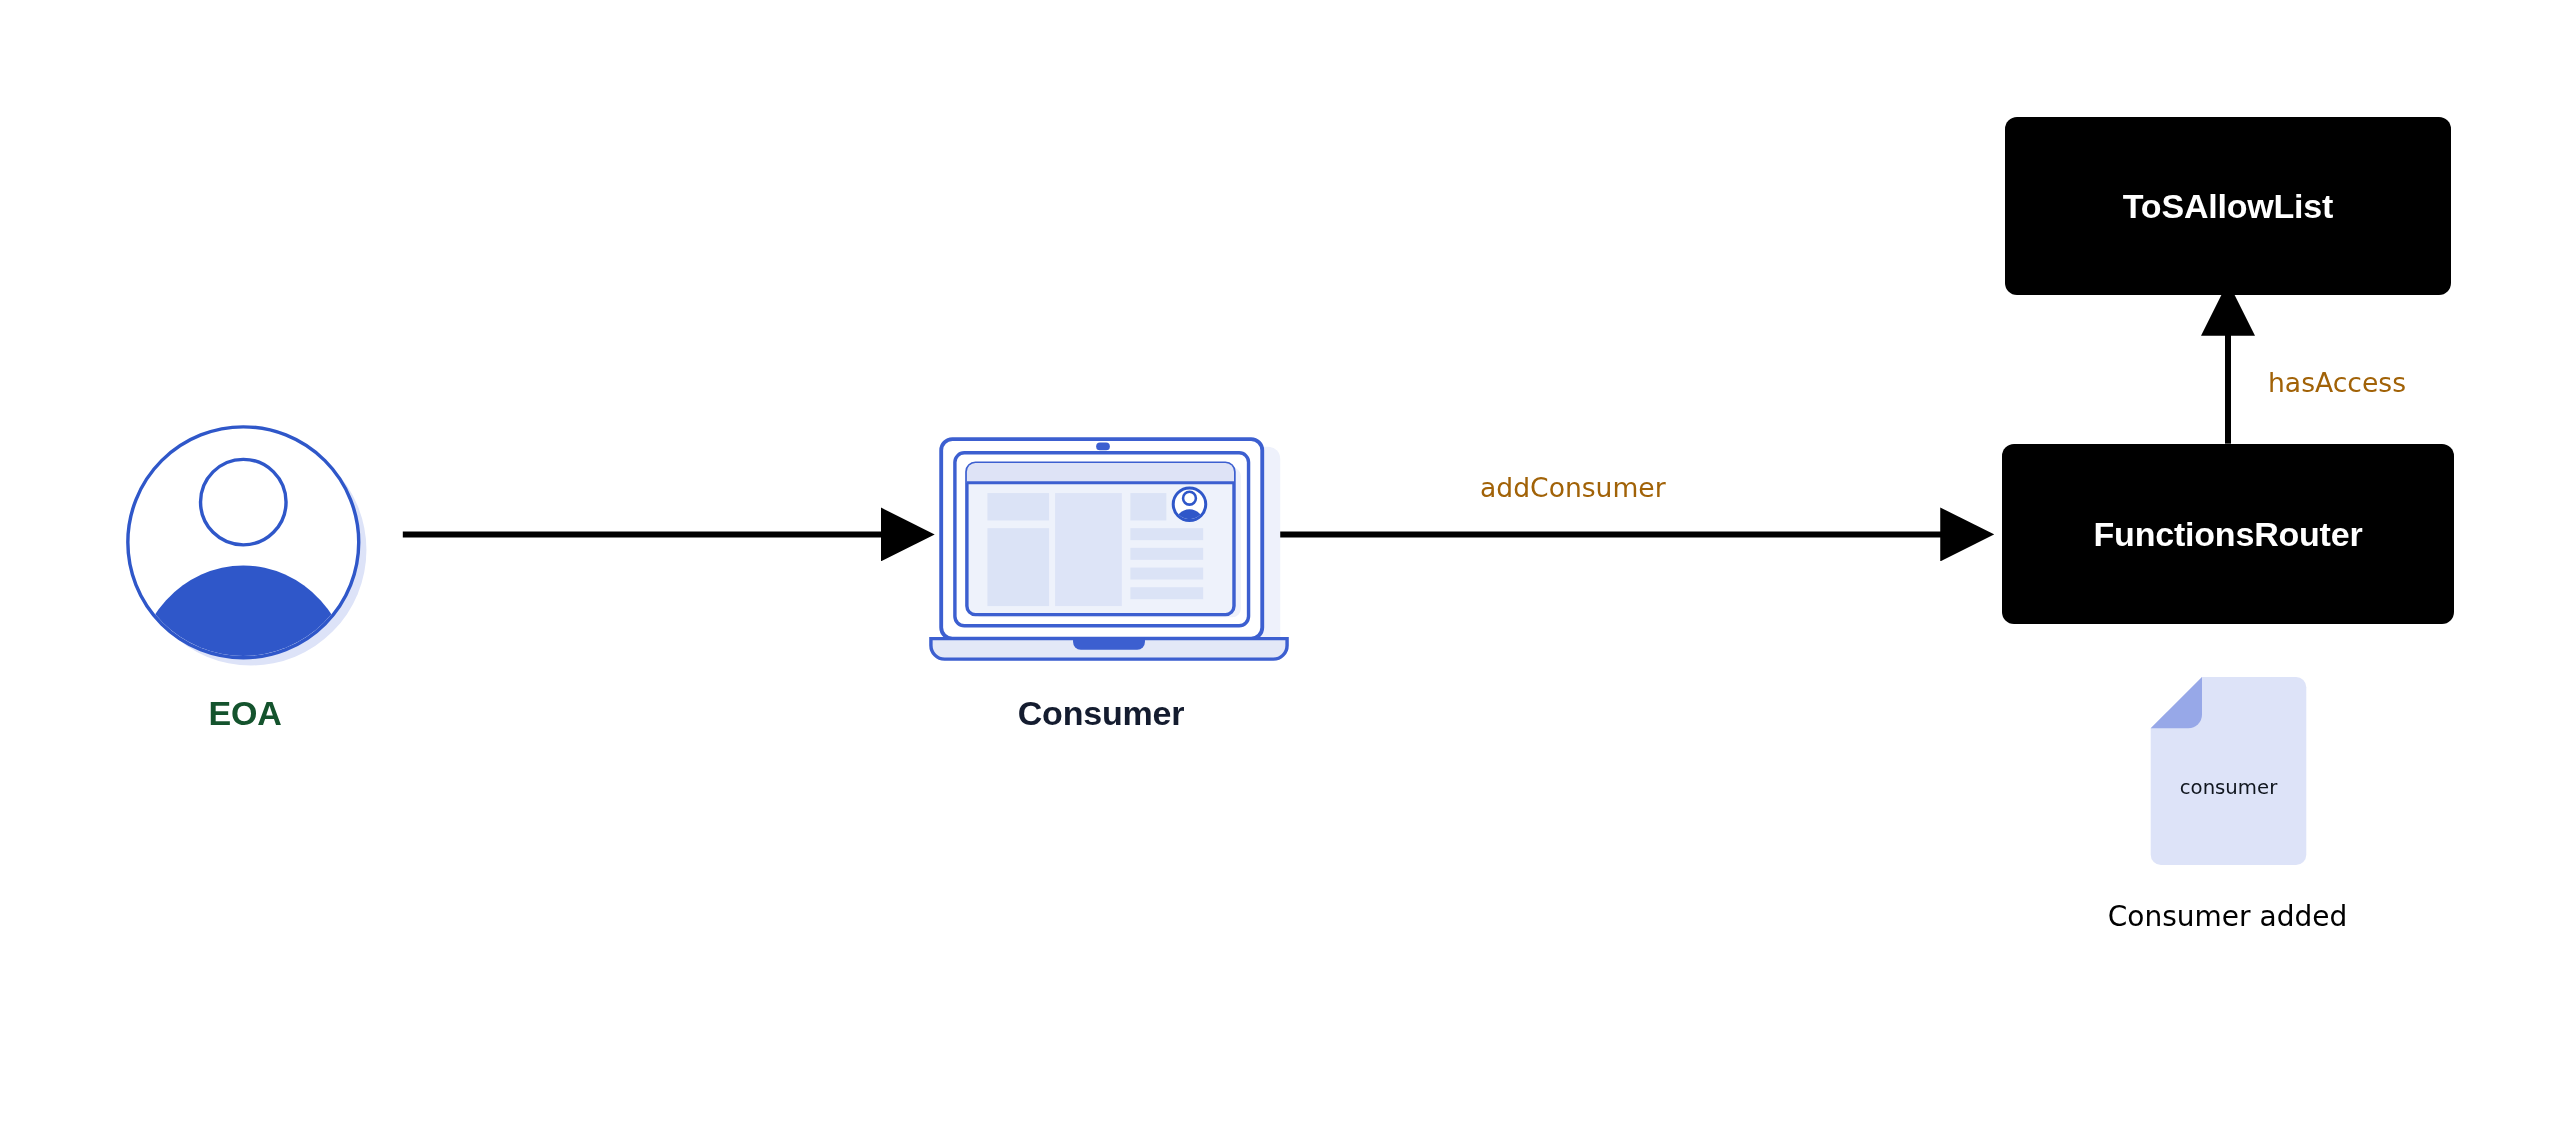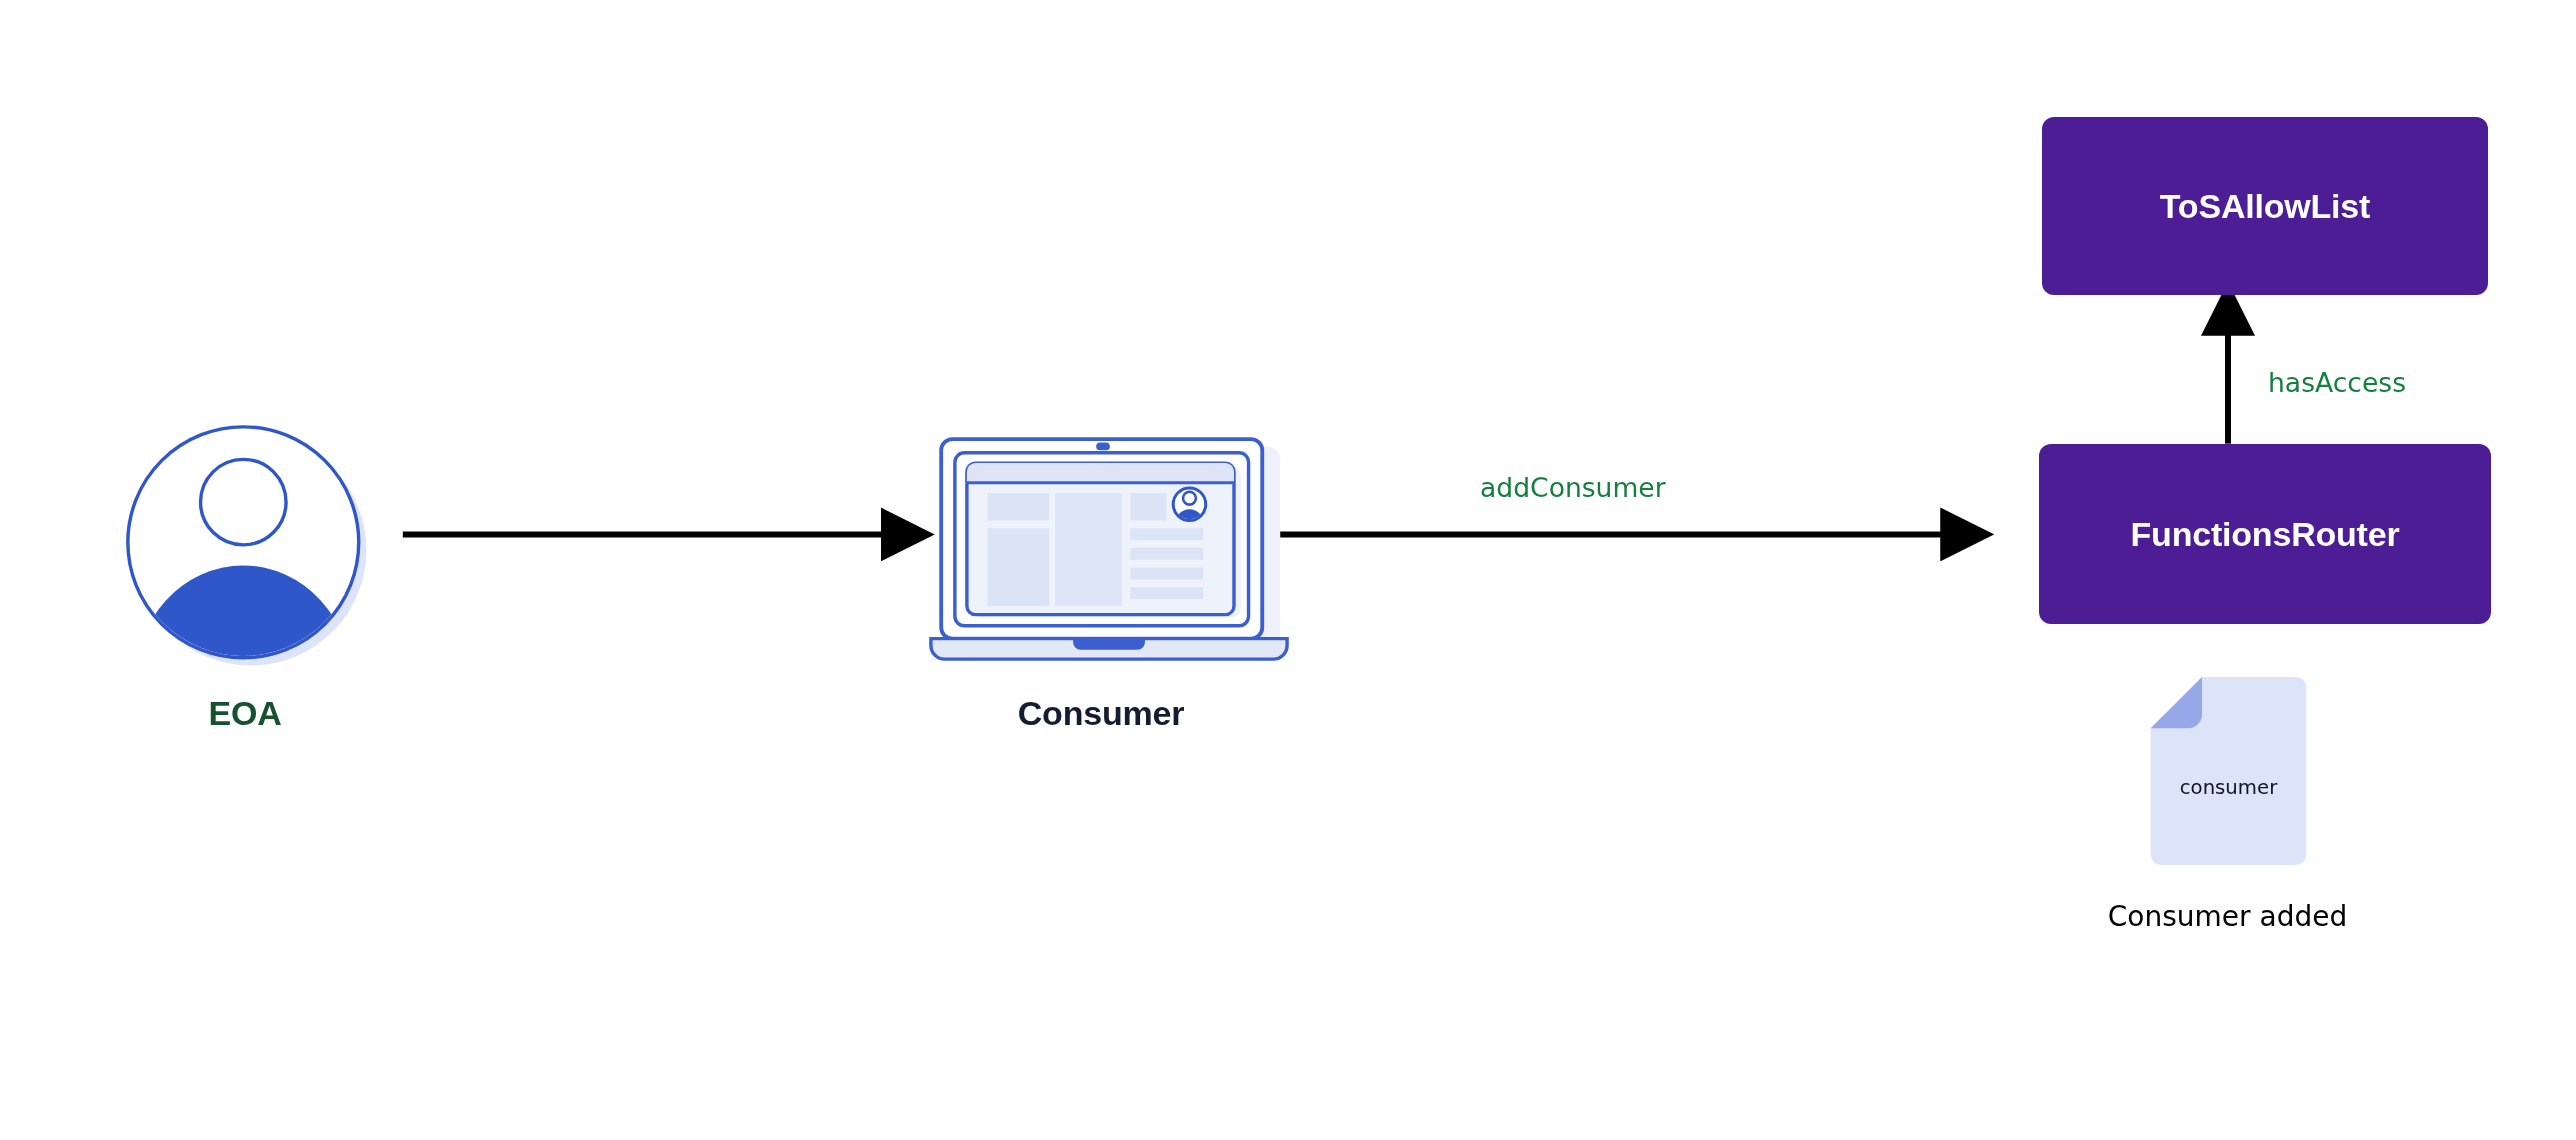--- a/index.html
+++ b/index.html
@@ -30,41 +30,40 @@
   #frontend-label {
     position: absolute; left: 891px; top: 694px; width: 420px;
     text-align: center;
     font-size: 34px; font-weight: bold; color: #141c2f;
     letter-spacing: -0.2px;
   }
 
   
   .contract-box {
     position: absolute;
-    background: #4c1d95;
+    background: #000000;
     border-radius: 12px;
     display: flex;
     align-items: center;
     justify-content: center;
     color: #ffffff;
     font-size: 34px;
     font-weight: bold;
     letter-spacing: -0.2px;
-    margin-left: 37px;
   }
   #tos-allow-list-box { left: 2005px; top: 117px; width: 446px; height: 178px; }
   #functions-router-box { left: 2002px; top: 444px; width: 452px; height: 180px; }
 
   
   .edge-svg { position: absolute; left: 0; top: 0; width: 2576px; height: 1140px; pointer-events: none; }
 
   .edge-label {
     position: absolute;
     font-size: 26.6px;
-    color: #15803d;
+    color: #a16207;
     white-space: nowrap;
     font-family: "DejaVu Sans", sans-serif;
   }
   #add-consumer-label { left: 1480px; top: 472px; }
   #has-access-label   { left: 2268px; top: 367px; }
 
   
   #consumer-doc { position: absolute; left: 2149px; top: 675px; width: 159px; height: 192px; }
   #consumer-doc-text {
     position: absolute; left: 0; top: 101px; width: 159px;

